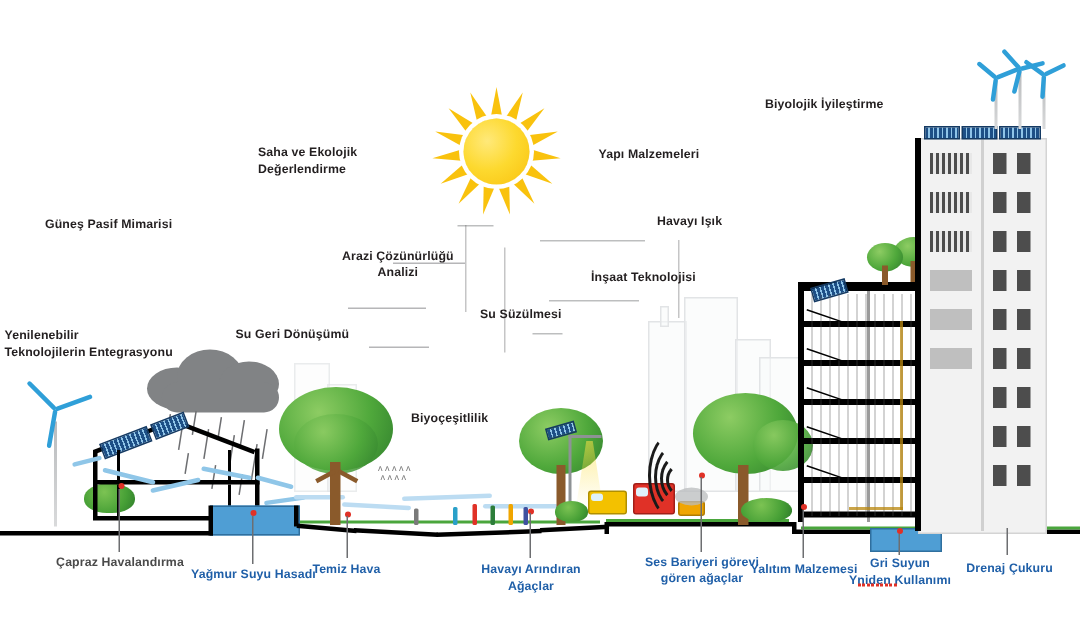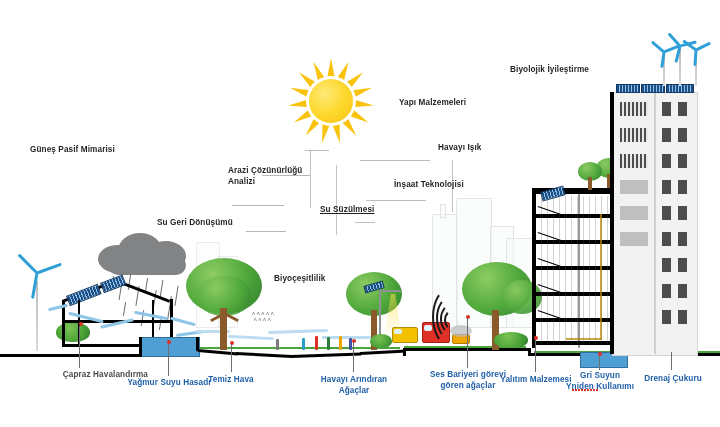--- a/index.html
+++ b/index.html
@@ -373,32 +373,36 @@
     <div class="blade" style="height:17px;transform:translateX(-50%) rotate(256deg);"></div>
   </div>
   <div class="turb" style="left:686px;top:50px;width:20px;height:36px;">
     <div class="mast" style="height:34px;"></div>
     <div class="blade" style="height:16px;transform:translateX(-50%) rotate(4deg);"></div>
     <div class="blade" style="height:16px;transform:translateX(-50%) rotate(126deg);"></div>
     <div class="blade" style="height:16px;transform:translateX(-50%) rotate(244deg);"></div>
   </div>
 
   <div class="lbl dark" style="left:30px;top:145px;">Güneş Pasif Mimarisi</div>
+  <div class="lbl dark" style="left:3px;top:219px;">Yenilenebilir
+Teknolojilerin Entegrasyonu</div>
+  <div class="lbl dark" style="left:172px;top:97px;">Saha ve Ekolojik
+Değerlendirme</div>
   <div class="lbl dark" style="left:157px;top:218px;">Su Geri Dönüşümü</div>
-  <div class="lbl dark" style="left:228px;top:166px;">Arazi Çözünürlüğü
+  <div class="lbl dark" style="left:228px;top:166px;text-align:center;">Arazi Çözünürlüğü
 Analizi</div>
-  <div class="lbl dark" style="left:320px;top:205px;text-decoration:underline;">Su Süzülmesi</div>
+  <div class="lbl dark" style="left:320px;top:205px;">Su Süzülmesi</div>
   <div class="lbl dark" style="left:399px;top:98px;">Yapı Malzemeleri</div>
   <div class="lbl dark" style="left:438px;top:143px;">Havayı Işık</div>
   <div class="lbl dark" style="left:394px;top:180px;">İnşaat Teknolojisi</div>
   <div class="lbl dark" style="left:510px;top:65px;">Biyolojik İyileştirme</div>
   <div class="lbl dark" style="left:274px;top:274px;">Biyoçeşitlilik</div>
 
   <div class="leader v" style="left:79px;top:326px;height:42px;"></div>
-  <div class="lbl center" style="left:36px;top:370px;width:112px;color:#4a4a4a;text-align:right;">Çapraz Havalandırma</div>
+  <div class="lbl center" style="left:24px;top:370px;width:112px;color:#4a4a4a;">Çapraz Havalandırma</div>
 
   <div class="leader v" style="left:168px;top:344px;height:32px;"></div>
   <div class="lbl blue center" style="left:114px;top:378px;width:110px;">Yağmur Suyu Hasadı</div>
 
   <div class="leader v" style="left:231px;top:344px;height:28px;"></div>
   <div class="lbl blue center" style="left:196px;top:375px;width:70px;">Temiz Hava</div>
 
   <div class="leader v" style="left:353px;top:342px;height:30px;"></div>
   <div class="lbl blue center" style="left:308px;top:375px;width:92px;">Havayı Arındıran
 Ağaçlar</div>

